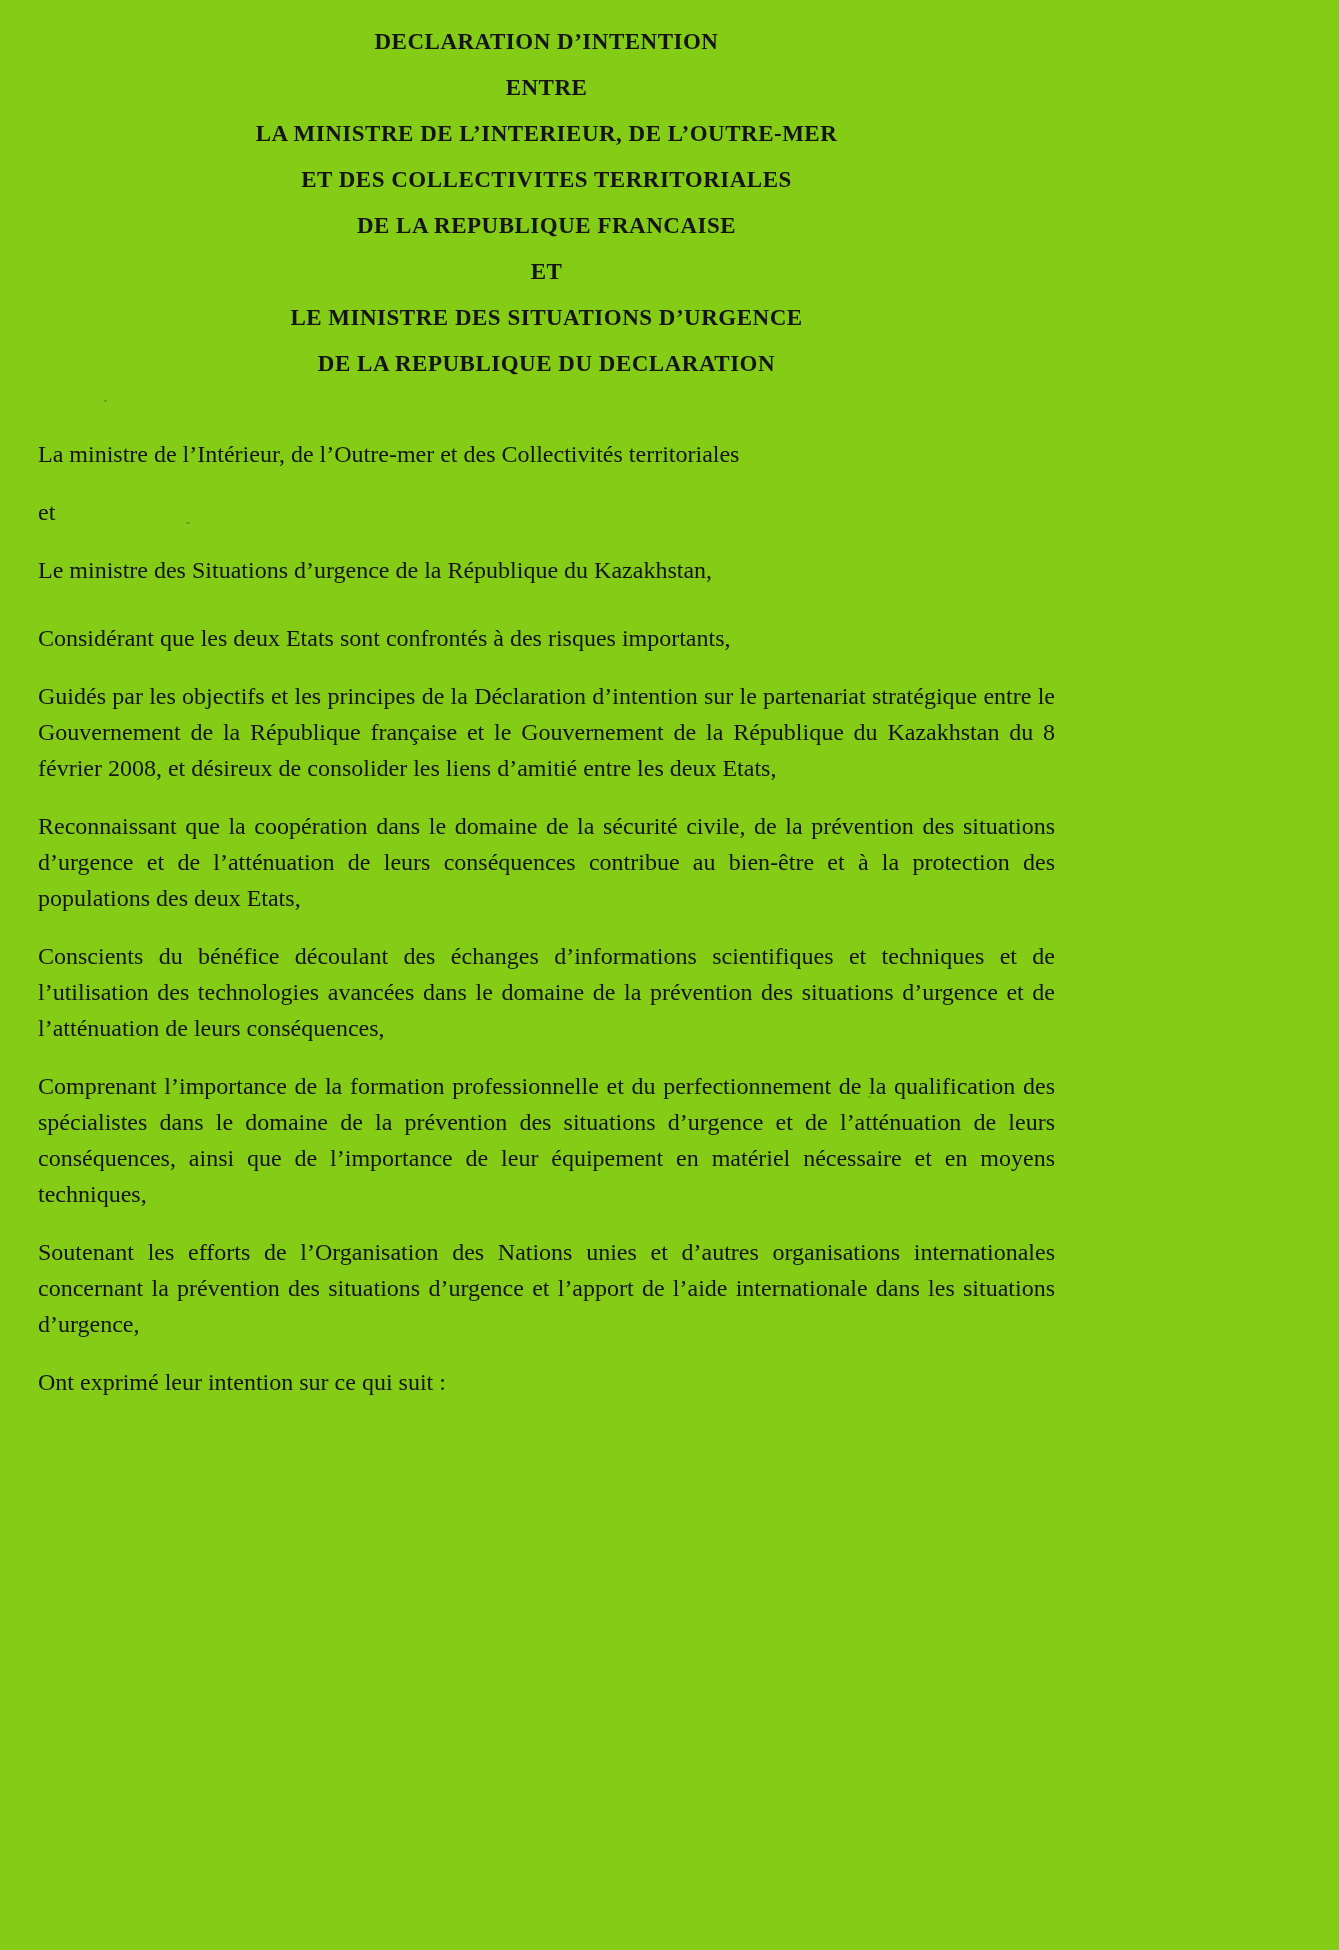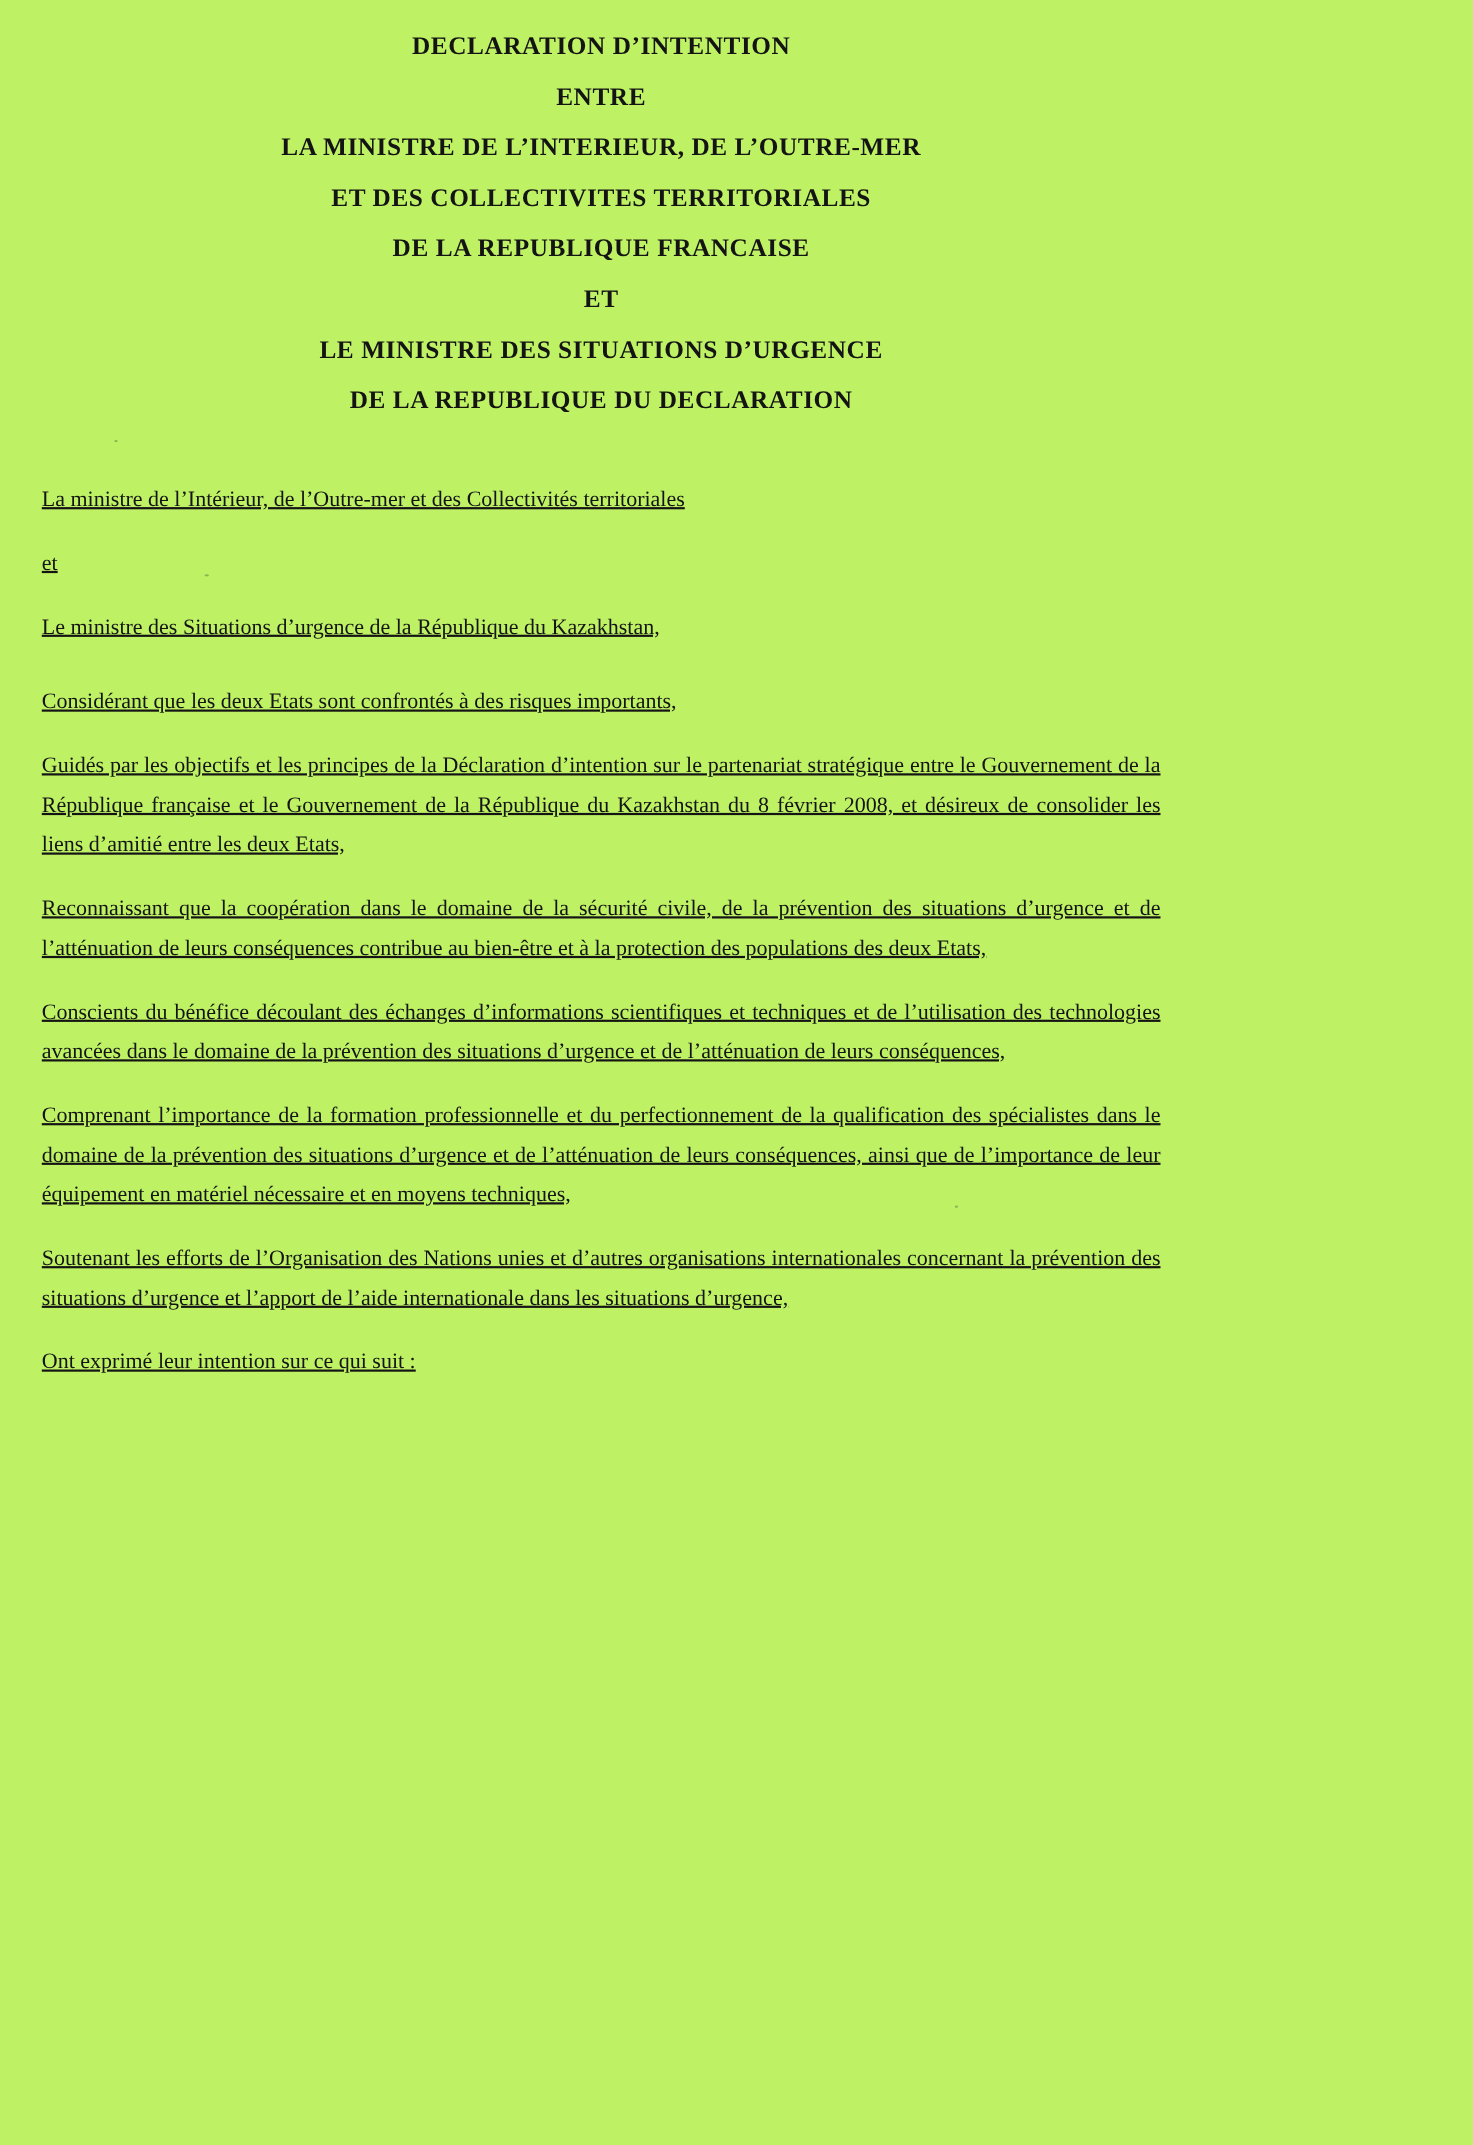--- a/index.html
+++ b/index.html
@@ -5,42 +5,41 @@
     html, body {
       margin: 0;
       padding: 0;
       background: #e8e8e8;
     }
     .page {
       position: relative;
       width: 1339px;
       height: 1950px;
       margin: 0 auto;
-      background: #bef264;
+      background: #84cc16;
       color: #141414;
       font-family: "Liberation Serif", "DejaVu Serif", serif;
       box-sizing: border-box;
       padding: 28px 284px 0 38px;
       overflow: hidden;
     }
     .title-block {
       text-align: center;
       margin-bottom: 58px;
     }
     .title-line {
       font-weight: 700;
       font-size: 23px;
       line-height: 28px;
       letter-spacing: 0.5px;
       margin: 0 0 18px 0;
     }
     .body-text {
-      font-size: 20px;
+      font-size: 24px;
       line-height: 36px;
-      text-decoration: underline;
     }
     .para {
       margin: 0 0 22px 0;
       text-align: justify;
     }
     .para.gap-before {
       margin-top: 32px;
     }
     .para.last {
       margin-bottom: 0;

